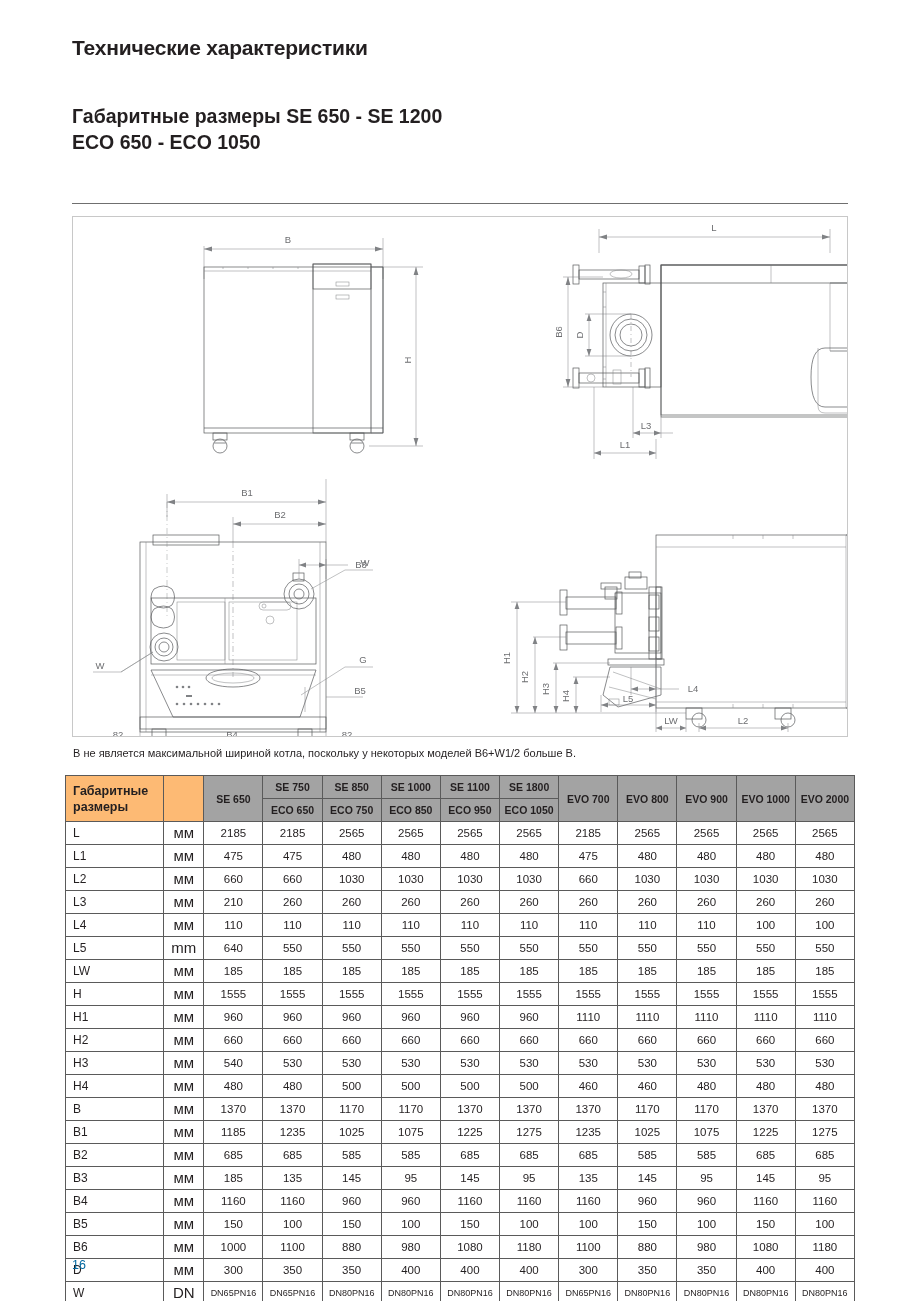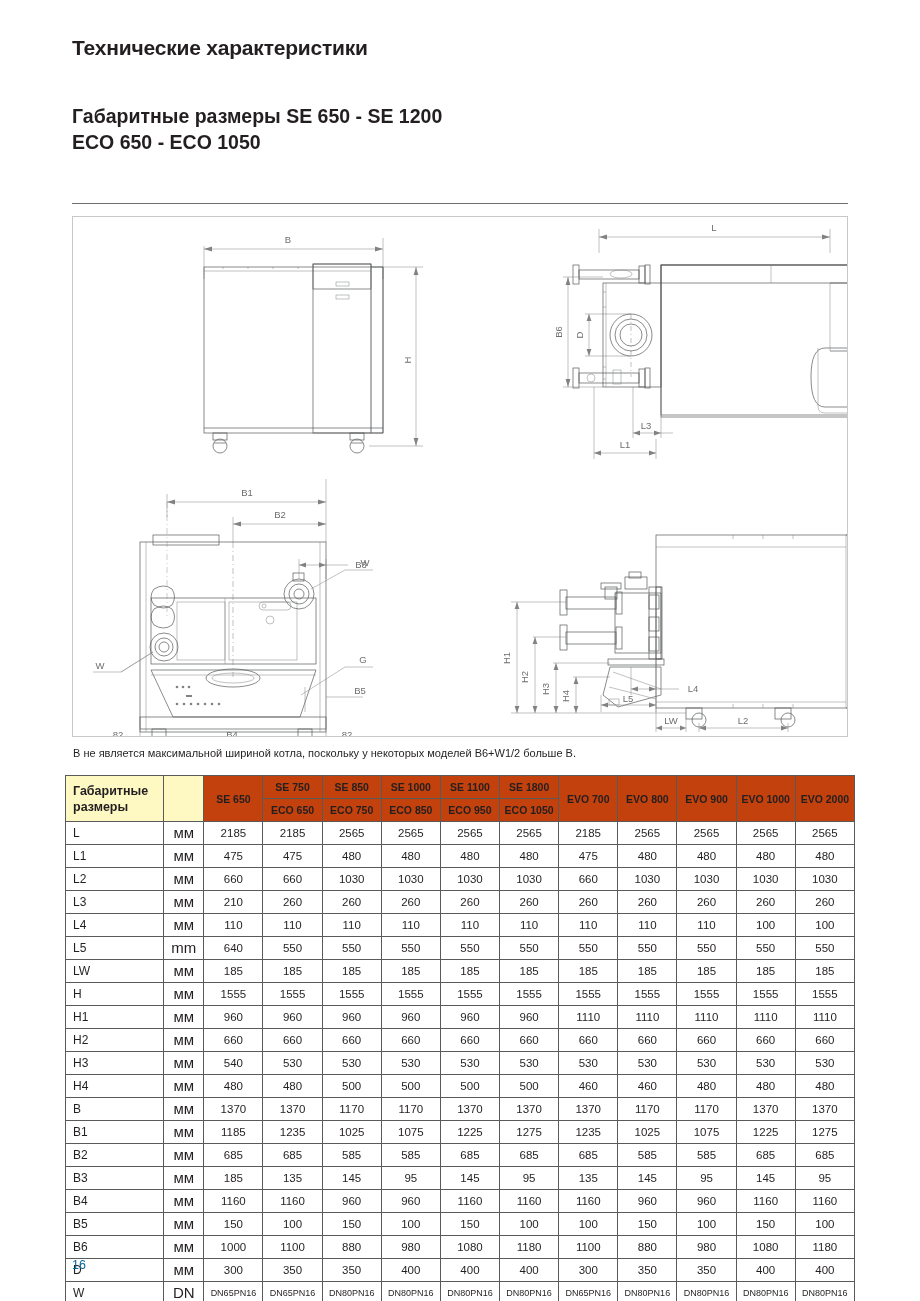--- a/index.html
+++ b/index.html
@@ -93,27 +93,27 @@
   .spec-table th, .spec-table td {
     border: 1px solid #5a5a5a;
     padding: 0;
     text-align: center;
     vertical-align: middle;
     height: 22px;
     line-height: 22px;
     background: #ffffff;
   }
   .spec-table thead th {
-    background: #c2410c;
+    background: #a3a3a3;
     font-weight: bold;
     font-size: 10.5px;
   }
   .spec-table thead th.hdr-name,
   .spec-table thead th.hdr-unit {
-    background: #fef9c3;
+    background: #fdba74;
   }
   .hdr-name {
     text-align: left !important;
     padding-left: 7px !important;
     font-size: 12.5px !important;
     font-weight: bold;
     line-height: 16px !important;
   }
   .hdr-unit { width: 40px; }
   .col-label {

